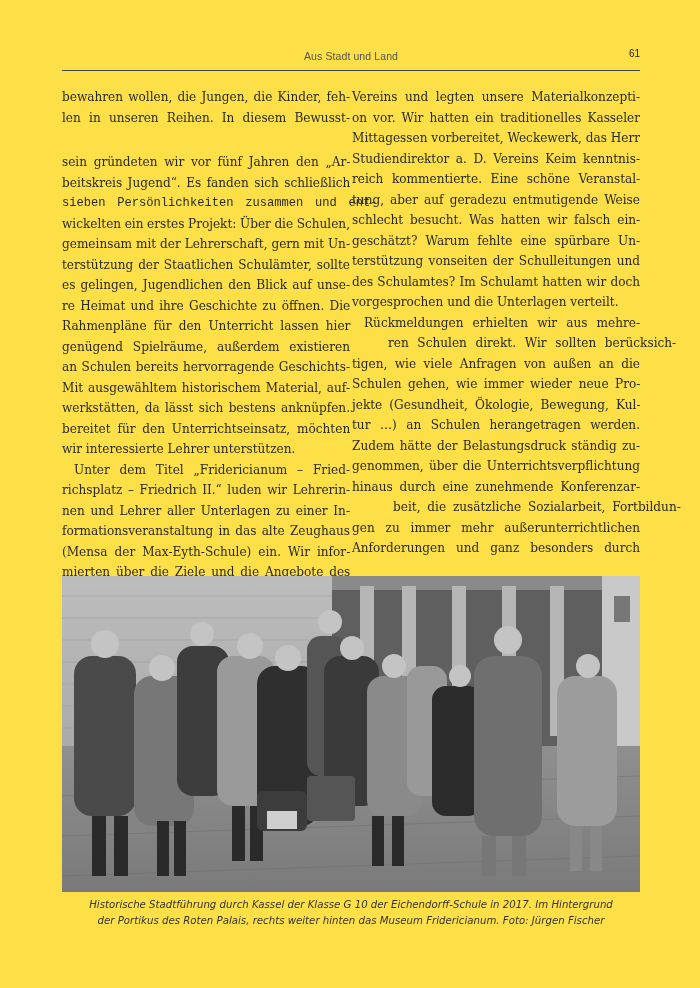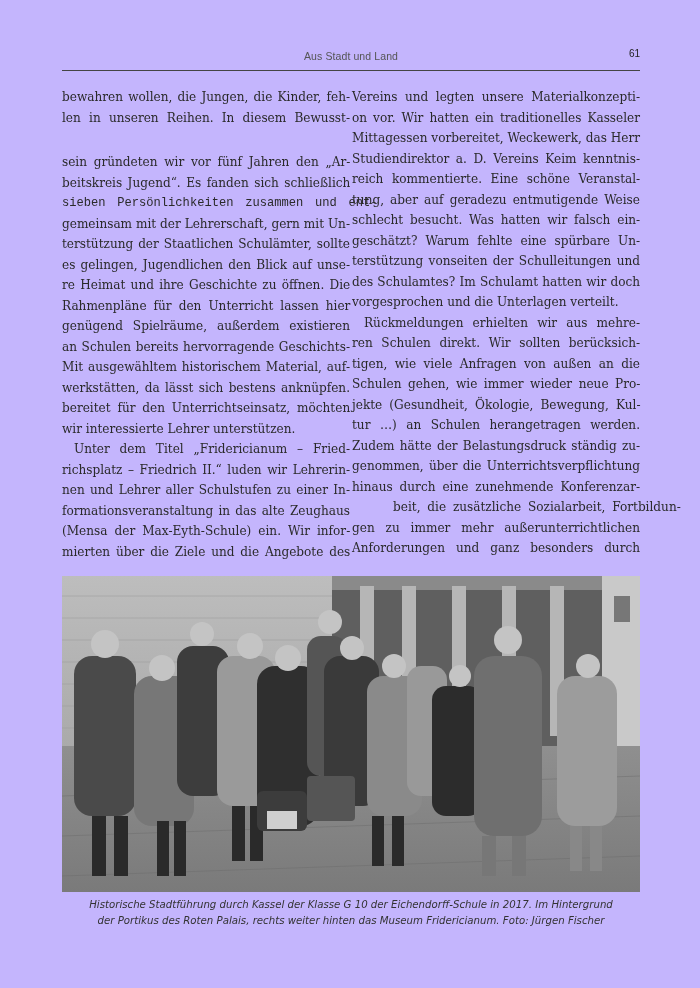--- a/index.html
+++ b/index.html
@@ -1,17 +1,17 @@
 <!DOCTYPE html>
 <html><head>
 <meta charset="utf-8">
 <style>
   html, body { margin: 0; padding: 0; background: #ffffff; }
   body { width: 700px; height: 988px; position: relative; overflow: hidden; }
-  .page { position: absolute; left: 0; top: 0; width: 700px; height: 988px; background: #c4b5fd; }
+  .page { position: absolute; left: 0; top: 0; width: 700px; height: 988px; background: #fde047; }
 
   .running-head { position: absolute; left: 62px; top: 48px; width: 578px; height: 22px; }
   .running-title { position: absolute; left: 0; right: 0; top: 2px; text-align: center;
     font-family: "Liberation Sans", sans-serif; font-size: 10.5px; color: #555; letter-spacing: 0.1px; }
   .page-number { position: absolute; right: 0; top: 0; font-family: "Liberation Sans", sans-serif;
     font-size: 10px; color: #222; }
   .head-rule { position: absolute; left: 62px; top: 70px; width: 578px; height: 0; border-top: 1.5px solid #444; }
 
   .column { position: absolute; top: 87px; width: 288px; font-family: "DejaVu Serif", serif;
     font-size: 12.1px; line-height: 20.5px; color: #2a2a2a; }
@@ -39,52 +39,53 @@
     <span class="page-number">61</span>
   </div>
   <div class="head-rule"></div>
 
   <div class="column col-left" id="col-left">
       <span class="line" style="display: block; word-spacing: 1.33333px;">bewahren wollen, die Jungen, die Kinder, feh-</span>
       <span class="line" style="display: block; word-spacing: 4.33333px;">len in unseren Reihen. In diesem Bewusst-</span>
       <span class="line" style="display: block; word-spacing: 2.85714px; margin-top: 24px;">sein gründeten wir vor fünf Jahren den „Ar-</span>
       <span class="line" style="display: block; word-spacing: 1.6px;">beitskreis Jugend“. Es fanden sich schließlich</span>
       <span class="line" style="display: block; word-spacing: 4.5px; font-family: Liberation Mono, monospace;">sieben Persönlichkeiten zusammen und ent-</span>
+      <span class="line" style="display: block; word-spacing: -0.333333px;">wickelten ein erstes Projekt: Über die Schulen,</span>
       <span class="line" style="display: block; word-spacing: 0px;">gemeinsam mit der Lehrerschaft, gern mit Un-</span>
       <span class="line" style="display: block; word-spacing: 1px;">terstützung der Staatlichen Schulämter, sollte</span>
       <span class="line" style="display: block; word-spacing: 1.33333px;">es gelingen, Jugendlichen den Blick auf unse-</span>
       <span class="line" style="display: block; word-spacing: 1.42857px;">re Heimat und ihre Geschichte zu öffnen. Die</span>
       <span class="line" style="display: block; word-spacing: 3.2px;">Rahmenpläne für den Unterricht lassen hier</span>
       <span class="line" style="display: block; word-spacing: 6px;">genügend Spielräume, außerdem existieren</span>
       <span class="line" style="display: block; word-spacing: 0.75px;">an Schulen bereits hervorragende Geschichts-</span>
       <span class="line" style="display: block; word-spacing: 1px;">Mit ausgewähltem historischem Material, auf-</span>
       <span class="line" style="display: block; word-spacing: 1.4px;">werkstätten, da lässt sich bestens anknüpfen.</span>
       <span class="line" style="display: block; word-spacing: 3px;">bereitet für den Unterrichtseinsatz, möchten</span>
       <span class="line last">wir interessierte Lehrer unterstützen.</span>
       <span class="line indent" style="display: block; word-spacing: 6px;">Unter dem Titel „Fridericianum – Fried-</span>
       <span class="line" style="display: block; word-spacing: 1.66667px;">richsplatz – Friedrich II.“ luden wir Lehrerin-</span>
-      <span class="line" style="display: block; word-spacing: 1.42857px;">nen und Lehrer aller Schulstufen zu einer In-</span>
+      <span class="line" style="display: block; word-spacing: 1.42857px;">nen und Lehrer aller Unterlagen zu einer In-</span>
       <span class="line" style="display: block; word-spacing: 1.25px;">formationsveranstaltung in das alte Zeughaus</span>
       <span class="line" style="display: block; word-spacing: 3.2px;">(Mensa der Max-Eyth-Schule) ein. Wir infor-</span>
       <span class="line" style="display: block; word-spacing: 2px;">mierten über die Ziele und die Angebote des</span>
     </div>
   <div class="column col-right" id="col-right">
       <span class="line" style="display: block; word-spacing: 3.5px;">Vereins und legten unsere Materialkonzepti-</span>
       <span class="line" style="display: block; word-spacing: 2.16667px;">on vor. Wir hatten ein traditionelles Kasseler</span>
       <span class="line" style="display: block; word-spacing: 0px;">Mittagessen vorbereitet, Weckewerk, das Herr</span>
       <span class="line" style="display: block; word-spacing: 1.2px;">Studiendirektor a. D. Vereins Keim kenntnis-</span>
       <span class="line" style="display: block; word-spacing: 4.75px;">reich kommentierte. Eine schöne Veranstal-</span>
       <span class="line" style="display: block; word-spacing: 2.2px;">tung, aber auf geradezu entmutigende Weise</span>
       <span class="line" style="display: block; word-spacing: 3px;">schlecht besucht. Was hatten wir falsch ein-</span>
       <span class="line" style="display: block; word-spacing: 4.2px;">geschätzt? Warum fehlte eine spürbare Un-</span>
       <span class="line" style="display: block; word-spacing: 1.5px;">terstützung vonseiten der Schulleitungen und</span>
       <span class="line" style="display: block; word-spacing: 0.333333px;">des Schulamtes? Im Schulamt hatten wir doch</span>
       <span class="line last">vorgesprochen und die Unterlagen verteilt.</span>
       <span class="line indent" style="display: block; word-spacing: 5.25px;">Rückmeldungen erhielten wir aus mehre-</span>
-      <span class="line" style="display: block; word-spacing: 4.8px;">ren Schulen direkt. Wir sollten berücksich-</span>
+      <span class="line" style="display: block; word-spacing: 4.8px; margin-left: 36px;">ren Schulen direkt. Wir sollten berücksich-</span>
       <span class="line" style="display: block; word-spacing: 3.57143px;">tigen, wie viele Anfragen von außen an die</span>
       <span class="line" style="display: block; word-spacing: 2.66667px;">Schulen gehen, wie immer wieder neue Pro-</span>
       <span class="line" style="display: block; word-spacing: 3.25px;">jekte (Gesundheit, Ökologie, Bewegung, Kul-</span>
       <span class="line" style="display: block; word-spacing: 5.6px;">tur …) an Schulen herangetragen werden.</span>
       <span class="line" style="display: block; word-spacing: 1.4px;">Zudem hätte der Belastungsdruck ständig zu-</span>
       <span class="line" style="display: block; word-spacing: 1.33333px;">genommen, über die Unterrichtsverpflichtung</span>
       <span class="line" style="display: block; word-spacing: 3px;">hinaus durch eine zunehmende Konferenzar-</span>
       <span class="line" style="display: block; word-spacing: 3px; margin-left: 41px;">beit, die zusätzliche Sozialarbeit, Fortbildun-</span>
       <span class="line" style="display: block; word-spacing: 7px;">gen zu immer mehr außerunterrichtlichen</span>
       <span class="line" style="display: block; word-spacing: 7px;">Anforderungen und ganz besonders durch</span>

